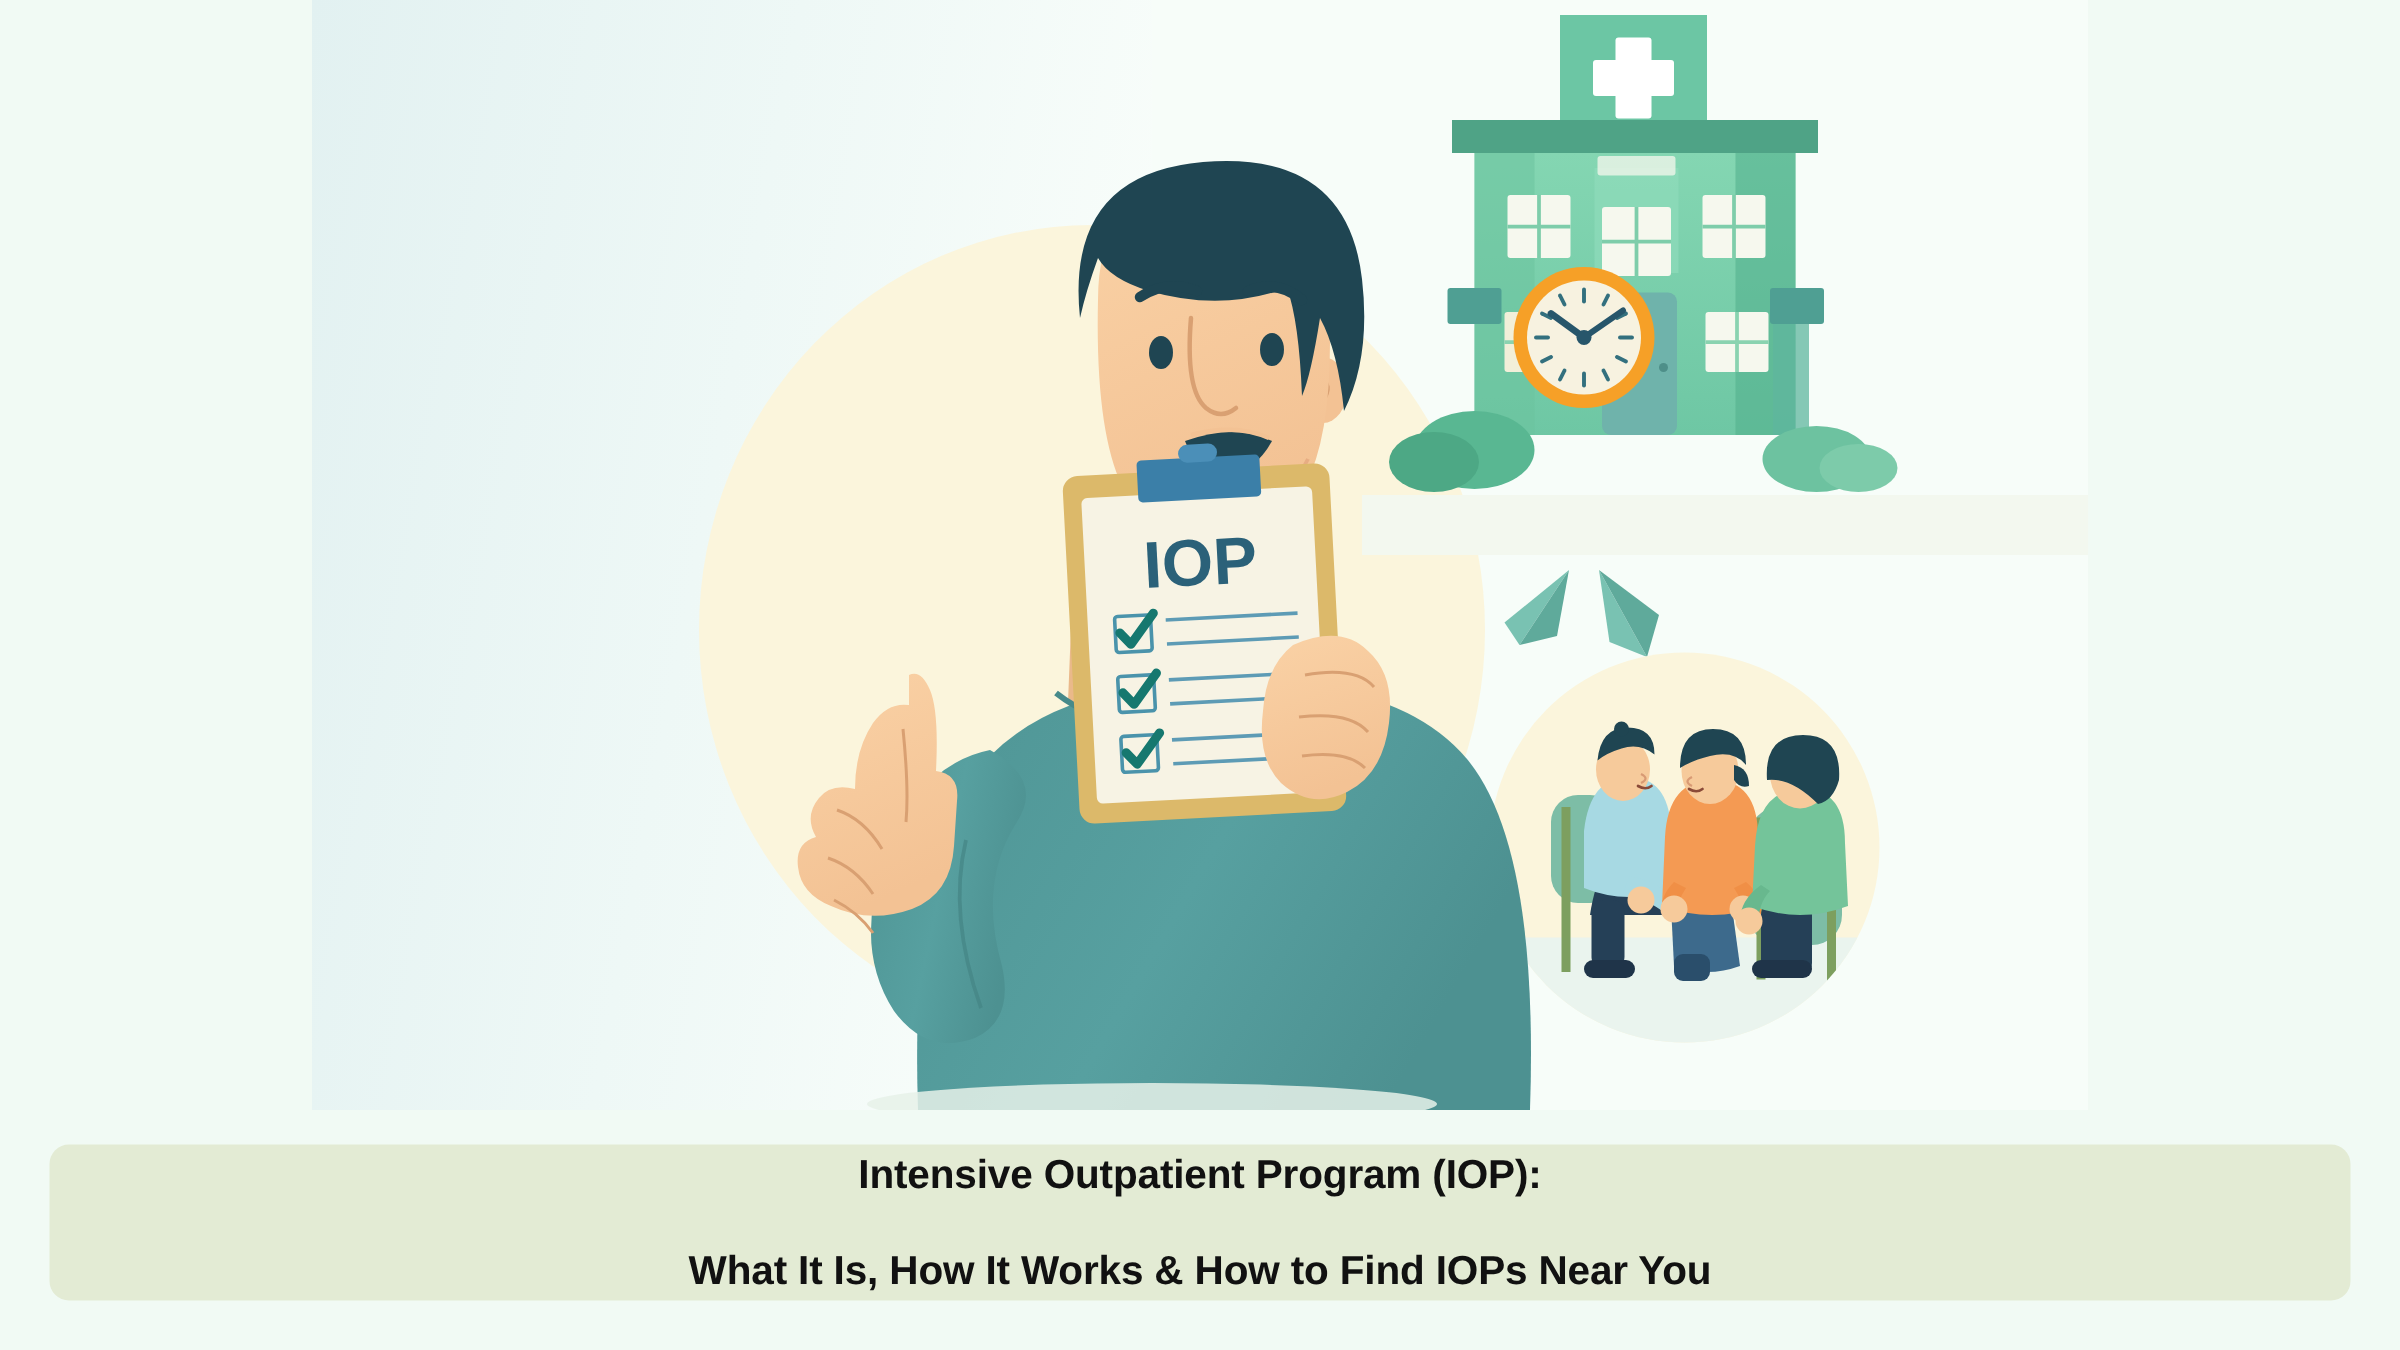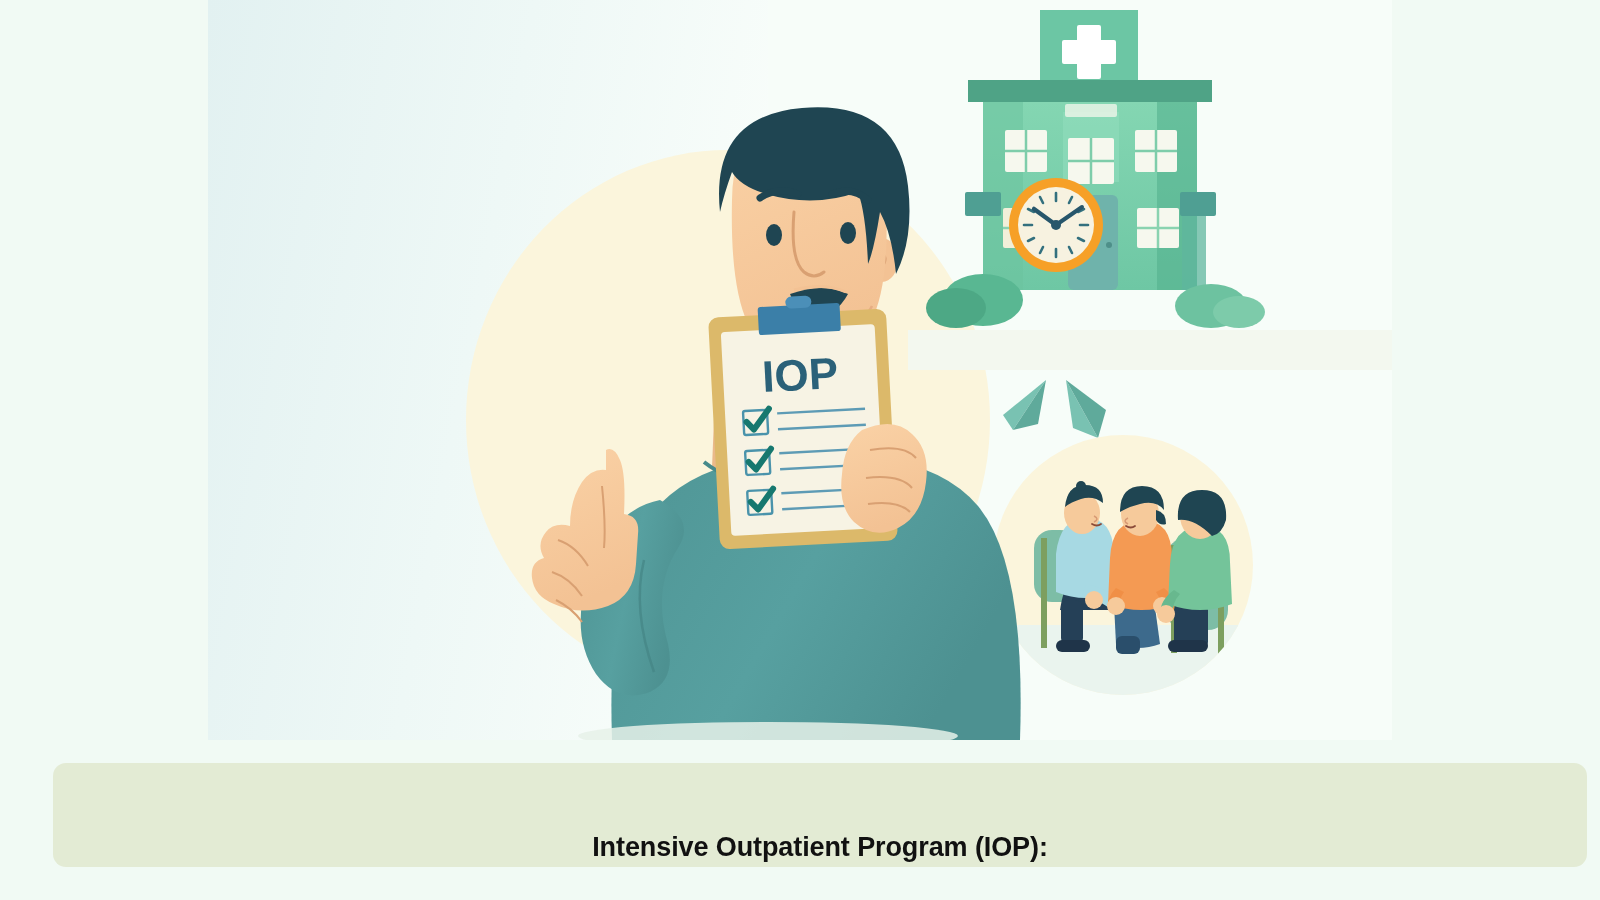--- a/index.html
+++ b/index.html
@@ -36,23 +36,22 @@
     position: absolute;
     left: 33px;
     top: 763px;
     width: 1534px;
     height: 104px;
     background: #e3ebd4;
     border-radius: 13px;
     display: flex;
     flex-direction: column;
     align-items: center;
-    justify-content: flex-end;
+    justify-content: space-between;
     box-sizing: border-box;
-    margin-left: 20px;
   }
   .caption-line {
     color: #111111;
     font-weight: bold;
     font-size: 27px;
     line-height: 40px;
     letter-spacing: -0.1px;
     white-space: nowrap;
     text-align: center;
   }
@@ -317,15 +316,16 @@
           <path d="M660 504 q30 -4 42 8" stroke="#d9a072" stroke-width="2" fill="none"></path>
         </g>
       </g>
 
       <ellipse cx="560" cy="736" rx="190" ry="14" fill="#e6f1e9" opacity="0.85"></ellipse>
     </svg>
   </div>
 
   <div id="caption-bar">
     <div class="caption-line">Intensive Outpatient Program (IOP):</div>
+    <div class="caption-line">What It Is, How It Works &amp; How to Find IOPs Near You</div>
   </div>
 
 </div>
 
 </body></html>

